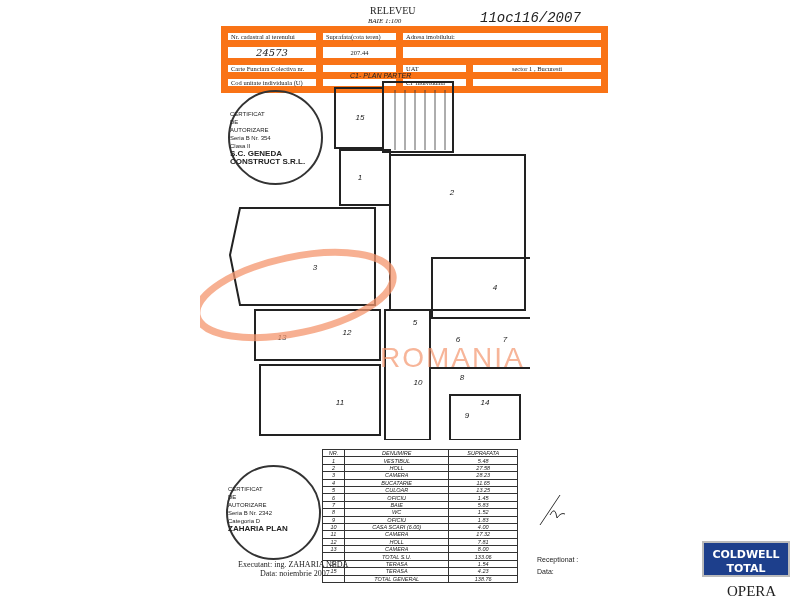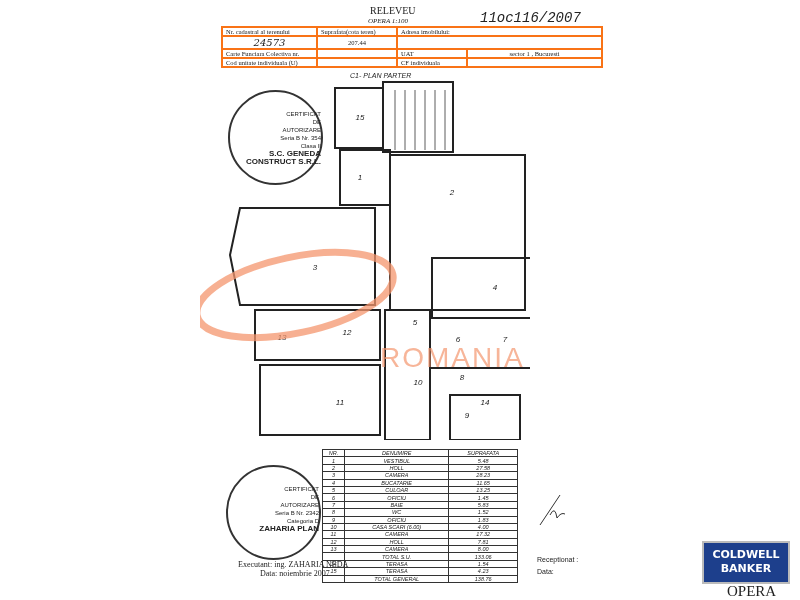--- a/index.html
+++ b/index.html
@@ -2,40 +2,40 @@
 <html><head>
 <meta charset="utf-8">
 <style>
 *{box-sizing:border-box;margin:0;padding:0}
 body{width:800px;height:600px;background:#fff;font-family:"Liberation Serif",serif;color:#222;position:relative;overflow:hidden}
 .abs{position:absolute}
 .title{left:370px;top:5px;font-size:10px;font-weight:normal}
 .scale{left:368px;top:17px;font-size:7px;font-style:italic}
 .hand{left:480px;top:10px;font-size:14px;font-style:italic;font-family:Liberation Mono, monospace}
 table.hdr{position:absolute;left:221px;top:26px;border-collapse:collapse;font-size:6.5px}
-table.hdr td{border:2px solid #f97316;padding:0 3px;height:8px;white-space:nowrap}
+table.hdr td{border:7px solid #f97316;padding:0 3px;height:8px;white-space:nowrap}
 .hnum{font-family:"DejaVu Serif",serif;font-style:italic;font-size:10px}
 .planttl{left:350px;top:72px;font-size:7px;font-family:"Liberation Sans",sans-serif;font-style:italic}
 .plan{left:200px;top:80px}
-.stamp{border:2px solid #333;border-radius:50%;width:95px;height:95px;text-align:right;font-family:"Liberation Sans",sans-serif;font-size:6px;line-height:8px;padding-top:18px}
+.stamp{border:2px solid #333;border-radius:50%;width:95px;height:95px;text-align:left;font-family:"Liberation Sans",sans-serif;font-size:6px;line-height:8px;padding-top:18px}
 .stamp b{font-size:8px}
 table.area{position:absolute;left:322px;top:449px;border-collapse:collapse;font-size:5.5px;font-family:"Liberation Sans",sans-serif;font-style:italic;width:196px}
 table.area td,table.area th{border:1px solid #333;text-align:center;height:7.4px;padding:0;font-weight:normal}
 .exec{left:238px;top:560px;font-size:8px}
 .recv{left:537px;top:554px;font-size:7px;font-family:"Liberation Sans",sans-serif;line-height:12px}
-.logo{left:702px;top:541px;width:88px;height:43px;background:#1d3f8c;border:2px solid #bbb;color:#fff;font-family:"DejaVu Sans",sans-serif;font-weight:bold;font-size:11px;line-height:14px;text-align:center;padding-top:5px}
+.logo{left:702px;top:541px;width:88px;height:36px;background:#1d3f8c;border:2px solid #bbb;color:#fff;font-family:"DejaVu Sans",sans-serif;font-weight:bold;font-size:11px;line-height:14px;text-align:center;padding-top:5px}
 .opera{left:727px;top:583px;font-size:15px}
 .wm{left:380px;top:342px;font-size:28px;color:rgba(244,150,110,.7);font-family:"Liberation Sans",sans-serif;letter-spacing:2px}
 .room{font-family:"Liberation Sans",sans-serif;font-size:8px;font-style:italic}
 </style>
 </head>
 <body>
 
 <div class="abs title">RELEVEU</div>
-<div class="abs scale">OPERA 1:100</div>
+<div class="abs scale">BAIE 1:100</div>
 <div class="abs hand">11oc116/2007</div>
 
 <table class="hdr">
 <tbody>
       <tr>
         <td style="width:95px">Nr. cadastral al terenului</td>
         <td style="width:80px">Suprafata(cota teren)</td>
         <td colspan="2" style="width:205px">Adresa imobilului:</td>
       </tr>
 <tr>
@@ -215,15 +215,15 @@
     <path d="M5 35 L25 5 M15 25 Q20 15 22 28 Q26 22 30 24" stroke="#333" fill="none" stroke-width="1"></path>
   </svg>
 
 <div class="abs recv">
 <div>Receptionat :</div>
 <div>Data:</div>
 </div>
 
 <div class="abs logo">
 <div>COLDWELL</div>
-    <div>BANKER</div>
+    <div>TOTAL</div>
 </div>
 <div class="abs opera">OPERA</div>
 
 </body></html>

